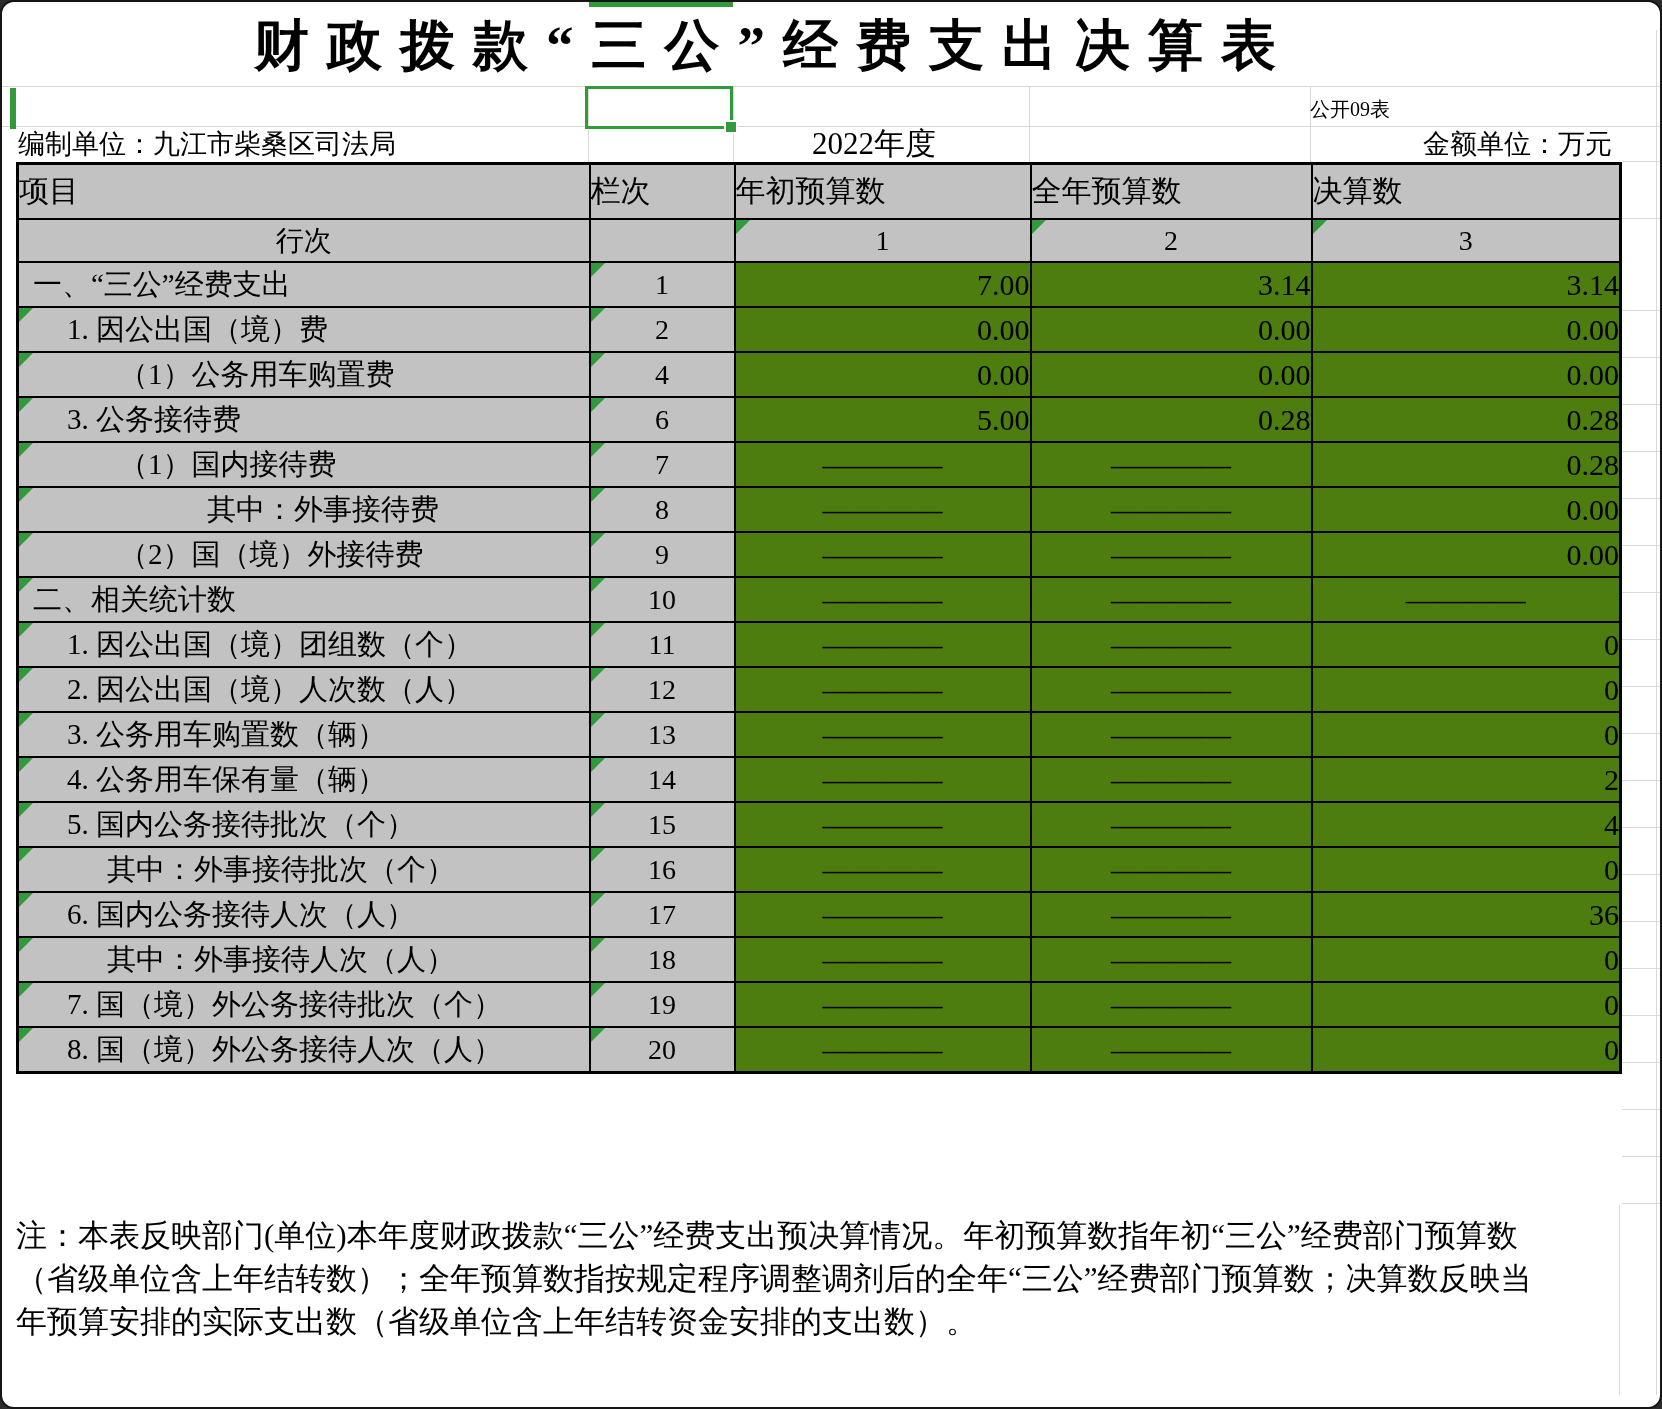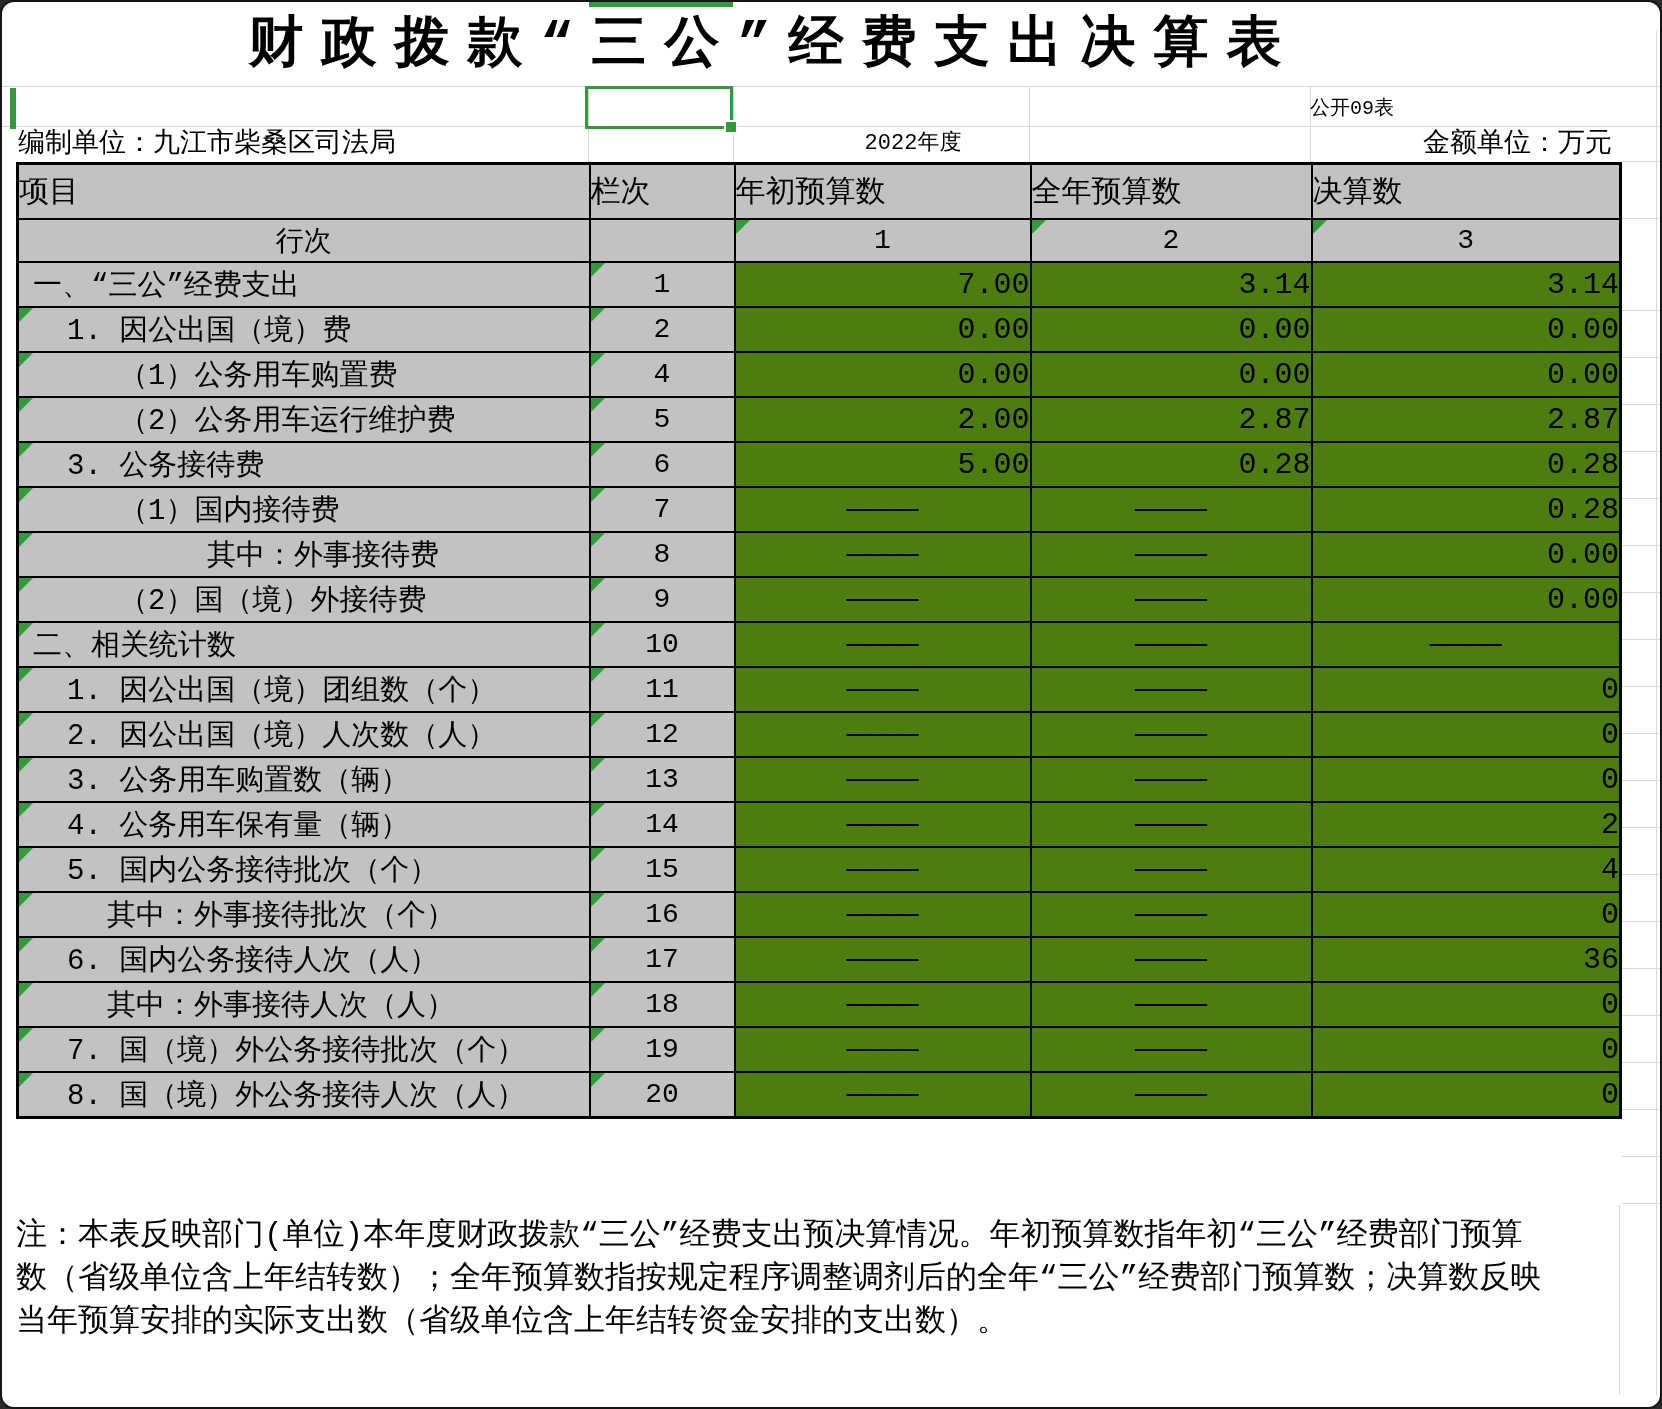--- a/index.html
+++ b/index.html
@@ -1,40 +1,40 @@
 <!DOCTYPE html>
 <html><head>
 <meta charset="utf-8">
 <style>
   html,body{margin:0;padding:0;background:#2b2b2b;}
   .screen{
     position:relative;width:1658px;height:1405px;background:#ffffff;
     border:2px solid #151515;border-radius:14px;overflow:hidden;
-    font-family:Liberation Mono, monospace;color:#000;
+    font-family:Liberation Serif, serif;color:#000;
   }
   
   .gl{position:absolute;background:#d9d9d9;}
   .gl-h{height:1px;}
   .gl-v{width:1px;}
   .rm-strip{
     position:absolute;left:1620px;top:262px;width:40px;height:941px;
     background:repeating-linear-gradient(to bottom,transparent 0,transparent 46px,#d9d9d9 46px,#d9d9d9 47px);
   }
   
   .col-sel-bar{position:absolute;left:587px;top:0;width:144px;height:5px;background:#339a3b;}
   .row-sel-bar{position:absolute;left:8px;top:86px;width:6px;height:41px;background:#339a3b;}
   .sel-box{position:absolute;left:583px;top:84px;width:142px;height:37px;border:3px solid #339a3b;background:transparent;}
   .fill-handle{position:absolute;right:-8px;bottom:-8px;width:10px;height:10px;background:#339a3b;border:2px solid #ffffff;}
   
   .title{position:absolute;left:14px;top:0;width:1516px;height:86px;line-height:88px;
          text-align:center;font-size:55px;font-weight:bold;letter-spacing:18px;white-space:nowrap;}
   .corner{position:absolute;left:1308px;top:88px;width:302px;height:38px;line-height:38px;
           text-align:left;font-size:20px;}
   .meta-org{position:absolute;left:16px;top:125px;height:34px;line-height:34px;font-size:27px;}
-  .meta-year{position:absolute;left:763px;top:125px;width:296px;height:34px;line-height:34px;text-align:center;font-size:22px;}
+  .meta-year{position:absolute;left:724px;top:125px;width:296px;height:34px;line-height:34px;text-align:center;font-size:31px;}
   .meta-unit{position:absolute;left:1280px;top:125px;width:330px;height:34px;line-height:34px;text-align:right;font-size:27px;}
   
   table.sheet{
     position:absolute;left:14px;top:160px;width:1603px;
     border-collapse:collapse;table-layout:fixed;
     border:3px solid #000;
   }
   table.sheet th,table.sheet td{
     border:2px solid #000;position:relative;overflow:hidden;white-space:nowrap;
     font-weight:normal;padding:0;
@@ -131,27 +131,20 @@
           <td class="val">0.00</td>
         </tr>
         <tr>
           <td class="lbl gray" style="padding-left: 100px;">（1）公务用车购置费<span class="tri"></span></td>
           <td class="line gray">4<span class="tri"></span></td>
           <td class="val">0.00</td>
           <td class="val">0.00</td>
           <td class="val">0.00</td>
         </tr>
         <tr>
-          <td class="lbl gray" style="padding-left: 100px;">（2）公务用车运行维护费<span class="tri"></span></td>
-          <td class="line gray">5<span class="tri"></span></td>
-          <td class="val">2.00</td>
-          <td class="val">2.87</td>
-          <td class="val">2.87</td>
-        </tr>
-        <tr>
           <td class="lbl gray" style="padding-left: 48px;">3. 公务接待费<span class="tri"></span></td>
           <td class="line gray">6<span class="tri"></span></td>
           <td class="val">5.00</td>
           <td class="val">0.28</td>
           <td class="val">0.28</td>
         </tr>
         <tr>
           <td class="lbl gray" style="padding-left: 100px;">（1）国内接待费<span class="tri"></span></td>
           <td class="line gray">7<span class="tri"></span></td>
           <td class="val center">————</td>

